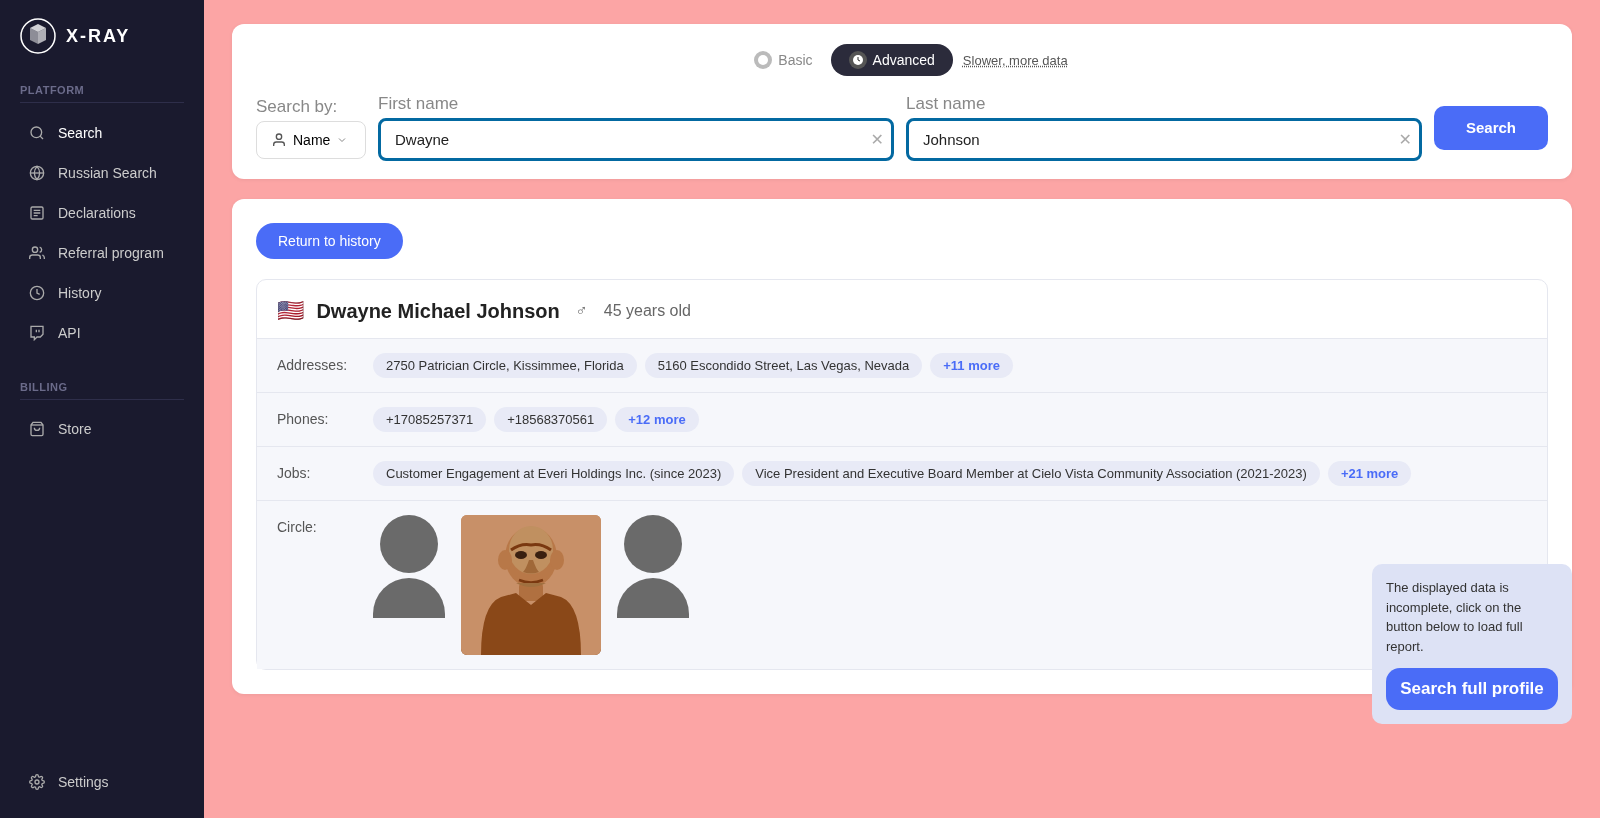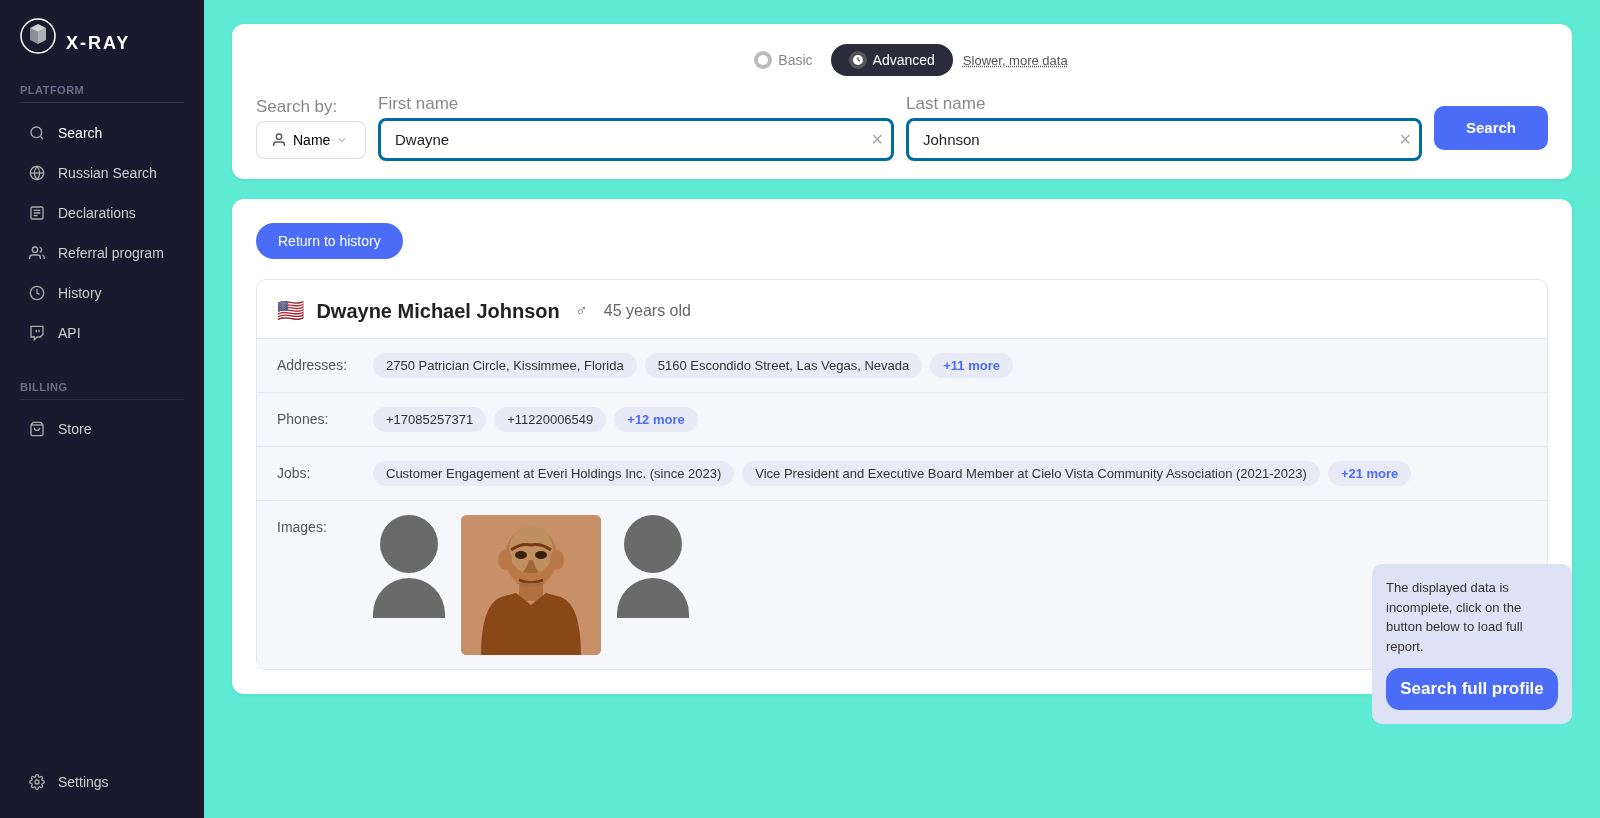--- a/index.html
+++ b/index.html
@@ -11,21 +11,21 @@
       min-width: 204px;
       background: #1a1a2e;
       color: #fff;
       display: flex;
       flex-direction: column;
       padding: 0;
       height: 100vh;
     }
     .sidebar-logo {
       display: flex;
-      align-items: flex-end;
+      align-items: center;
       gap: 10px;
       padding: 18px 20px 22px 20px;
     }
     .logo-icon {
       width: 36px;
       height: 36px;
     }
     .logo-text {
       font-size: 18px;
       font-weight: 700;
@@ -70,21 +70,21 @@
     .sidebar-spacer { flex: 1; }
     .sidebar-bottom {
       padding-bottom: 16px;
     }
 
     
     #main {
       flex: 1;
       overflow-y: auto;
       padding: 24px 28px;
-      background: #5eead4;
+      background: #fca5a5;
     }
 
     
     .search-panel {
       background: #fff;
       border-radius: 12px;
       padding: 20px 24px 18px 24px;
       margin-bottom: 20px;
       box-shadow: 0 1px 4px rgba(0,0,0,0.06);
     }
@@ -559,36 +559,36 @@
               <span class="tag">2750 Patrician Circle, Kissimmee, Florida</span>
               <span class="tag">5160 Escondido Street, Las Vegas, Nevada</span>
               <span class="tag-more">+11 more</span>
             </div>
           </div>
 
           <div class="detail-row">
             <div class="detail-label">Phones:</div>
             <div class="detail-tags">
               <span class="tag">+17085257371</span>
-              <span class="tag">+11220006549</span>
+              <span class="tag">+18568370561</span>
               <span class="tag-more">+12 more</span>
             </div>
           </div>
 
           <div class="detail-row">
             <div class="detail-label">Jobs:</div>
             <div class="detail-tags">
               <span class="tag">Customer Engagement at Everi Holdings Inc. (since 2023)</span>
               <span class="tag">Vice President and Executive Board Member at Cielo Vista Community Association (2021-2023)</span>
               <span class="tag-more">+21 more</span>
             </div>
           </div>
 
           <div class="images-row">
-            <div class="images-label">Images:</div>
+            <div class="images-label">Circle:</div>
             <div class="images-grid">
 
               <div class="avatar-placeholder">
                 <div class="avatar-head" style="width:58px;height:58px;background:#6a6a6a;border-radius:50%;"></div>
                 <div class="avatar-body" style="width:72px;height:40px;background:#6a6a6a;border-radius:36px 36px 0 0;margin-top:5px;"></div>
               </div>
 
               <div class="avatar-photo">
                 <div style="width:140px;height:140px;background:linear-gradient(to bottom, #c8956a 0%, #b07040 40%, #8a5020 100%);position:relative;overflow:hidden;">
 

